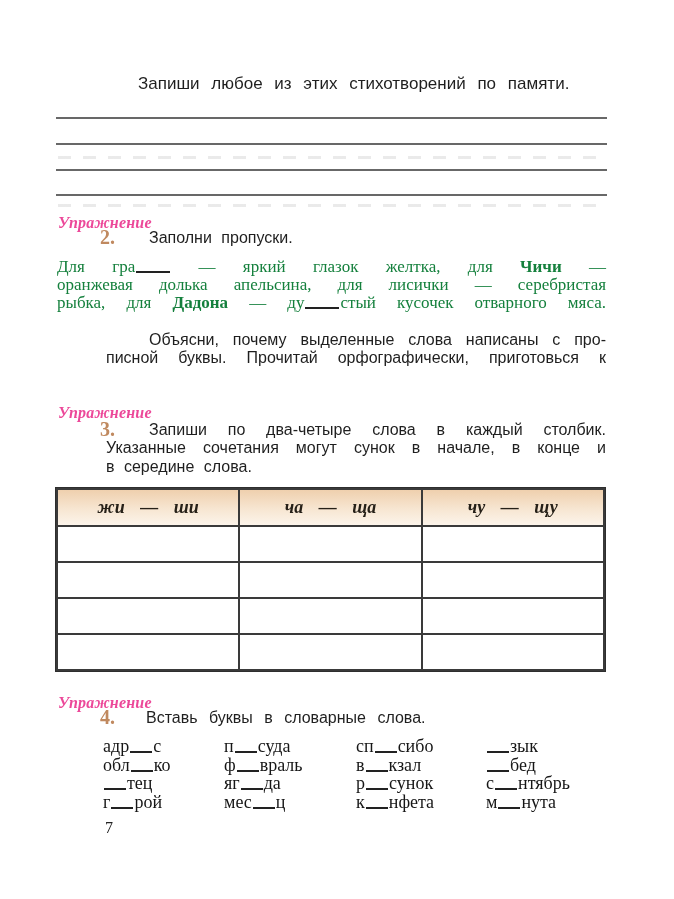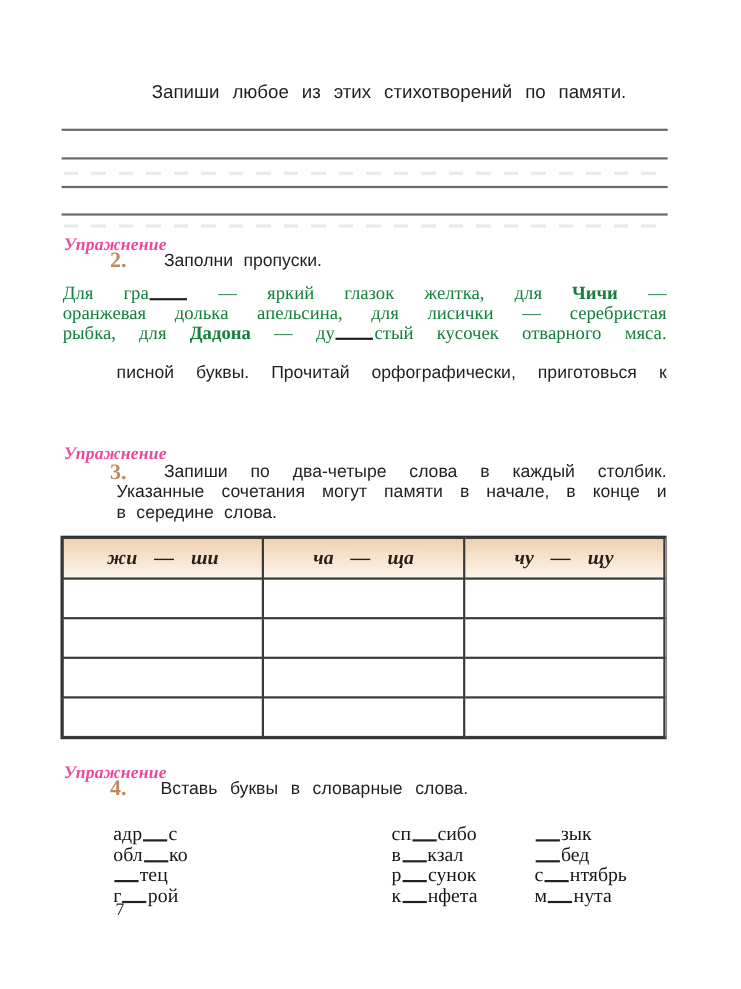--- a/index.html
+++ b/index.html
@@ -34,21 +34,21 @@
   
   .t3{position:absolute;left:56px;top:488px;width:549px;border-collapse:collapse;table-layout:fixed;
       box-shadow:0 0 0 1px #2e2e2e;}
   .t3 th{height:33px;background:linear-gradient(180deg,var(--hdrTop,#efd0ae) 0%,#f7e6d2 55%,var(--hdrBot,#fcf4ea) 100%);
          font:italic bold 18px "Liberation Serif",serif;word-spacing:11px;color:#262018;}
   .t3 td{height:32px;background:#fff;}
   .t3 th,.t3 td{border:2px solid #3a3a3a;margin-top:48px;}
 
   
   .wcols{position:absolute;left:57px;top:733px;width:549px;height:90px;}
-  .wcol{position:absolute;top:16px;font:18px/18.7px "Liberation Serif",serif;color:#161616;white-space:nowrap;}
+  .wcol{position:absolute;top:4px;font:18px/18.7px "Liberation Serif",serif;color:#161616;white-space:nowrap;}
   .wcol0{left:46px}.wcol1{left:167px}.wcol2{left:299px}.wcol3{left:429px}
   .word .blank{width:22px;}
 
   .pagenum{position:absolute;left:105px;top:819px;font:16px "Liberation Serif",serif;color:#222;}
 </style>
 </head>
 <body>
 
 <div class="page">
 
@@ -67,29 +67,30 @@
   <div class="ex-head" style="top:229px">
     <span class="ex-num">2.</span>
     <div class="line ind">Заполни пропуски.</div>
   </div>
   <div class="serif-par" style="top:258px">
       <div class="line j">Для гра<span class="blank" style="width: 34px;"></span> — яркий глазок желтка, для <b>Чичи</b> —</div>
       <div class="line j">оранжевая долька апельсина, для лисички — серебристая</div>
       <div class="line j">рыбка, для <b>Дадона</b> — ду<span class="blank" style="width: 34px;"></span>стый кусочек отварного мяса.</div>
     </div>
   <div class="ex-block" style="top:331px">
+      <div class="line j ind">Объясни, почему выделенные слова написаны с про-</div>
       <div class="line j">писной буквы. Прочитай орфографически, приготовься к</div>
     </div>
 
   <div class="label" style="top:404px">Упражнение</div>
   <div class="ex-block" style="top:421px">
     <span class="ex-num">3.</span>
     <div>
         <div class="line j ind">Запиши по два-четыре слова в каждый столбик.</div>
-        <div class="line j">Указанные сочетания могут памяти в начале, в конце и</div>
+        <div class="line j">Указанные сочетания могут сунок в начале, в конце и</div>
         <div class="line">в середине слова.</div>
       </div>
   </div>
 
   <table class="t3">
     <thead>
         <tr>
           <th>жи — ши</th>
           <th>ча — ща</th>
           <th>чу — щу</th>
@@ -124,20 +125,26 @@
     <span class="ex-num">4.</span>
     <div class="line ind" style="padding-left:30px;word-spacing:7px">Вставь буквы в словарные слова.</div>
   </div>
   <div class="wcols">
       <div class="wcol wcol0">
         <div class="word">адр<span class="blank"></span>с</div>
         <div class="word">обл<span class="blank"></span>ко</div>
         <div class="word"><span class="blank"></span>тец</div>
         <div class="word">г<span class="blank"></span>рой</div>
       </div>
+      <div class="wcol wcol1">
+        <div class="word">п<span class="blank"></span>суда</div>
+        <div class="word">ф<span class="blank"></span>враль</div>
+        <div class="word">яг<span class="blank"></span>да</div>
+        <div class="word">мес<span class="blank"></span>ц</div>
+      </div>
       <div class="wcol wcol2">
         <div class="word">сп<span class="blank"></span>сибо</div>
         <div class="word">в<span class="blank"></span>кзал</div>
         <div class="word">р<span class="blank"></span>сунок</div>
         <div class="word">к<span class="blank"></span>нфета</div>
       </div>
       <div class="wcol wcol3">
         <div class="word"><span class="blank"></span>зык</div>
         <div class="word"><span class="blank"></span>бед</div>
         <div class="word">с<span class="blank"></span>нтябрь</div>

